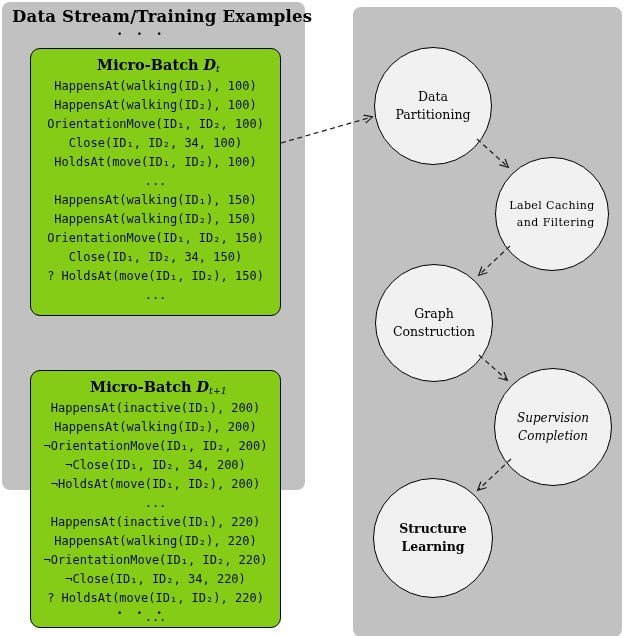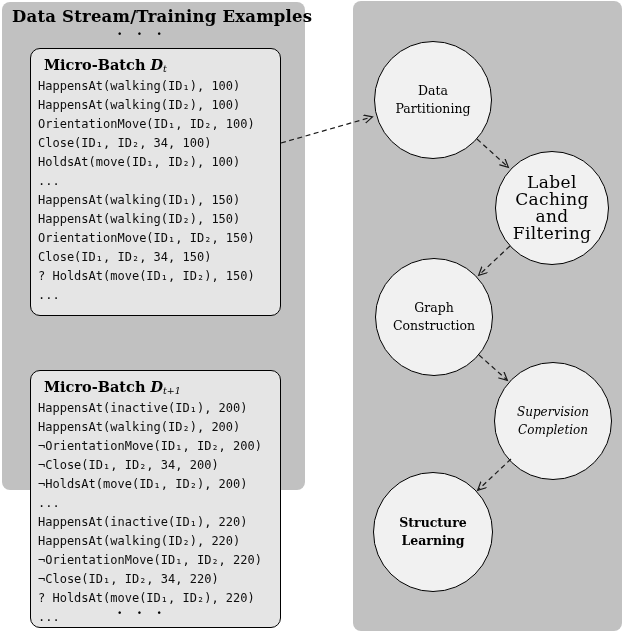--- a/index.html
+++ b/index.html
@@ -9,42 +9,43 @@
     font-family:"DejaVu Serif", "Liberation Serif", serif;
     color:#000;
     overflow:hidden;
   }
   .panel {
     position:absolute;
     background:#c1c1c1;
     border-radius:8px;
   }
   #left-panel  { left:2px;  top:2px; width:303px; height:488px; }
-  #right-panel { left:353px; top:1px; width:269px; height:630px; }
+  #right-panel { left:353px; top:7px; width:269px; height:630px; }
 
   .panel-title {
     position:absolute; left:10px; top:5px;
     font-size:16.5px; font-weight:bold;
     letter-spacing:0.2px;
     white-space:nowrap;
   }
   .dots {
     position:absolute; left:0; width:280px; text-align:center;
     font-size:14px; font-weight:bold; letter-spacing:5px;
   }
   .dots-top    { top:24px; }
   .dots-bottom { top:603px; }
 
   .batch-box {
     position:absolute; left:28px; width:251px;
-    background:#e5e5e5;
+    background:#84cc16;
     border:1.5px solid #000;
     border-radius:10px;
     box-sizing:border-box;
     padding:5px 7px 0 7px;
+    text-align:center;
   }
   #batch-box-1 { top:46px;  height:268px; }
   #batch-box-2 { top:340px; height:258px;margin-top:28px; }
 
   .batch-header {
     font-size:14.5px; font-weight:bold;
     height:23px; line-height:21px;
     padding-left:6px; white-space:nowrap;
   }
   .batch-symbol {
@@ -70,21 +71,21 @@
     display:flex; align-items:center; justify-content:center;
     text-align:center;
     box-sizing:border-box;
   }
   .flow-node .node-label {
     white-space:pre-line;
     font-size:12.5px; line-height:18px;
   }
   #flow-node-0 { left:21px;  top:40px;  width:118px; height:118px; }
   #flow-node-1 { left:142px; top:150px; width:114px; height:114px; }
-  #flow-node-1 .node-label { font-size:17px; line-height:17px; letter-spacing:0.4px; }
+  #flow-node-1 .node-label { font-size:11px; line-height:17px; letter-spacing:0.4px;text-align:right; }
   #flow-node-2 { left:22px;  top:257px; width:118px; height:118px; }
   #flow-node-3 { left:141px; top:361px; width:118px; height:118px; }
   #flow-node-3 .node-label { font-size:12px; line-height:18px;font-style:italic; }
   #flow-node-4 { left:20px;  top:471px; width:120px; height:120px;font-weight:bold; }
 
   #arrow-layer {
     position:absolute; left:0; top:0;
     width:624px; height:636px;
     pointer-events:none;
   }

